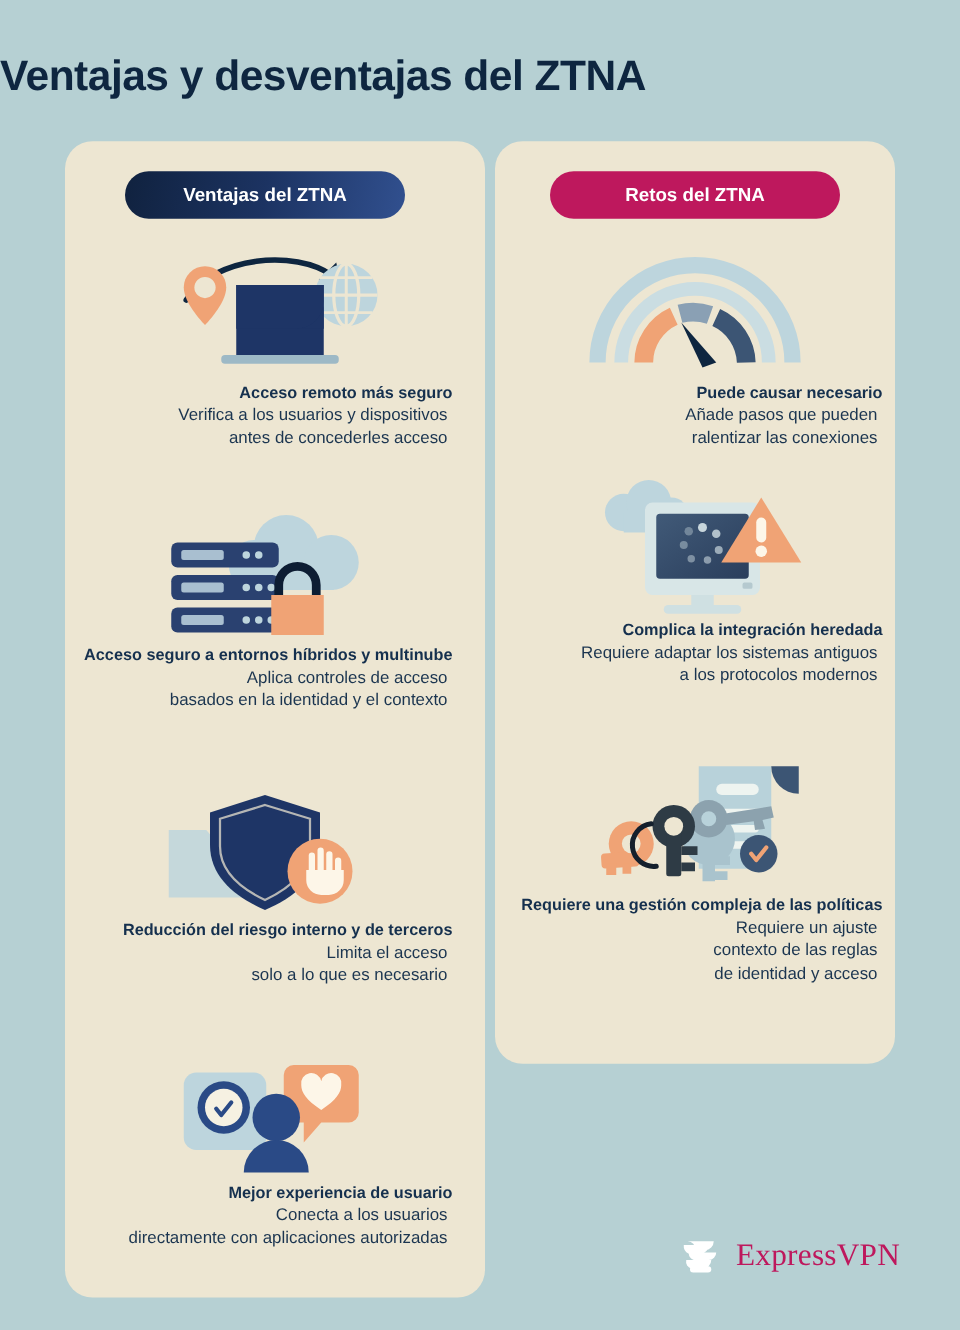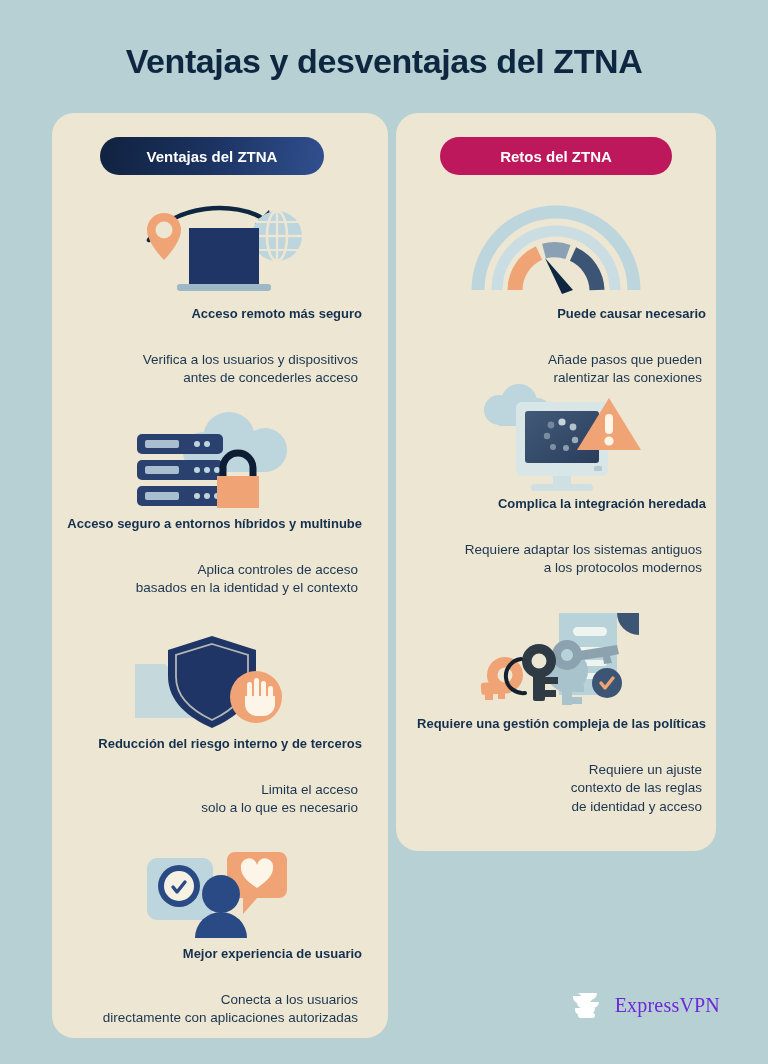--- a/index.html
+++ b/index.html
@@ -18,21 +18,20 @@
   .page {
     position: relative;
     width: 768px;
     height: 1064px;
   }
   .page-title {
     position: absolute;
     top: 42px;
     left: 0;
     width: 768px;
-    text-align: center;
     font-size: 34px;
     font-weight: bold;
     letter-spacing: -0.4px;
     color: #0e2640;
   }
   .column {
     position: absolute;
     background: #ede6d2;
     border-radius: 22px;
     box-sizing: border-box;
@@ -85,40 +84,40 @@
     justify-content: center;
   }
   .item-title {
     font-size: 13px;
     font-weight: bold;
     color: #15304e;
     line-height: 1.35;
     padding: 0 10px;
   }
   .item-desc {
-    margin-top: 28px;
+    margin-top: 0;
     font-size: 13.5px;
     font-weight: normal;
     color: #1b3550;
     line-height: 1.38;
     padding: 0 14px;
     white-space: pre-line;
   }
   .logo {
     position: absolute;
     right: 48px;
     bottom: 42px;
     display: flex;
     align-items: center;
     gap: 10px;
   }
   .logo-text {
-    color: #6d28d9;
+    color: #be185d;
     font-family: "Liberation Serif", serif;
-    font-size: 20px;
+    font-size: 25px;
     letter-spacing: 0.2px;
   }
   svg { display: block; }
 </style>
 </head>
 <body>
 
 <div class="page">
 
   <div class="page-title">Ventajas y desventajas del ZTNA</div>

